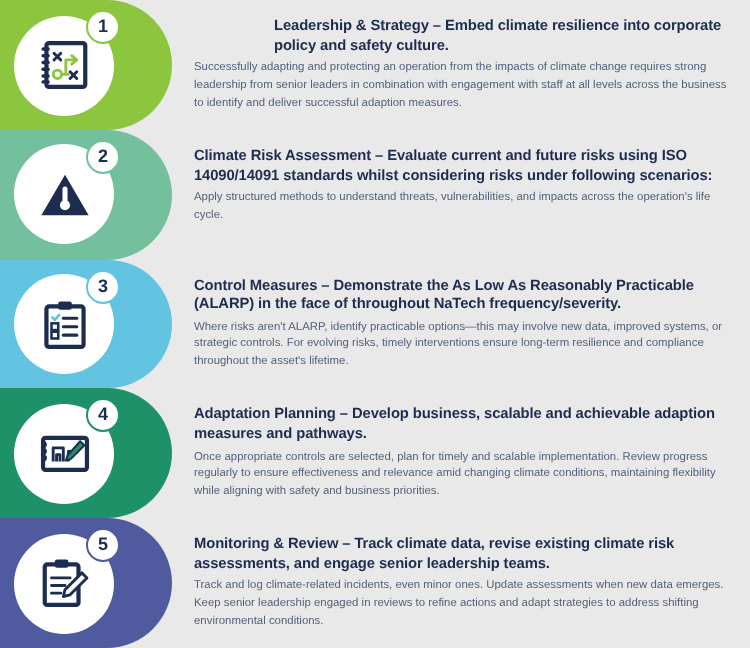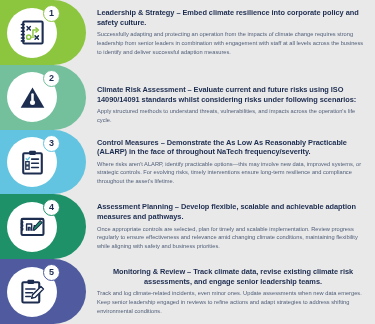--- a/index.html
+++ b/index.html
@@ -144,41 +144,41 @@
           <path d="M33 40 L33 26 L43 26" fill="none" stroke="#8cc63f" stroke-width="3.4" stroke-linecap="round" stroke-linejoin="round"></path>
           <path d="M40 21 L46 26 L40 31" fill="none" stroke="#8cc63f" stroke-width="3.4" stroke-linecap="round" stroke-linejoin="round"></path>
           <line x1="30" y1="43" x2="36" y2="43" stroke="#8cc63f" stroke-width="3.4" stroke-linecap="round"></line>
         </svg>
       </span>
     </div>
     <div class="badge" style="border: 1.6px solid rgb(140, 198, 63);">
       <span>1</span>
     </div>
     <div class="content">
-      <p class="step-title" style="color: rgb(29, 45, 80);">Leadership &amp; Strategy – Embed climate resilience into corporate policy and safety culture.</p>
+      <p class="step-title" style="color: rgb(29, 45, 80); margin-left: 40px;">Leadership &amp; Strategy – Embed climate resilience into corporate policy and safety culture.</p>
       <p class="step-body" style="color: rgb(82, 96, 122);">Successfully adapting and protecting an operation from the impacts of climate change requires strong leadership from senior leaders in combination with engagement with staff at all levels across the business to identify and deliver successful adaption measures.</p>
     </div>
   </div>
 
   <div class="step">
     <div class="band" style="background: rgb(116, 191, 156);"></div>
     <div class="disc" style="background: rgb(255, 255, 255);">
       <span>
         <svg viewBox="0 0 64 64" xmlns="http://www.w3.org/2000/svg">
           <path d="M32 8 L60 56 L4 56 Z" fill="#1d2d50"></path>
           <rect x="29" y="22" width="6" height="18" rx="3" fill="#ffffff"></rect>
           <circle cx="32" cy="44" r="6" fill="#ffffff"></circle>
         </svg>
       </span>
     </div>
     <div class="badge" style="border: 1.6px solid rgb(116, 191, 156);">
       <span>2</span>
     </div>
     <div class="content">
-      <p class="step-title" style="color: rgb(29, 45, 80); margin-top: 12px;">Climate Risk Assessment – Evaluate current and future risks using ISO 14090/14091 standards whilst considering risks under following scenarios:</p>
+      <p class="step-title" style="color: rgb(29, 45, 80);">Climate Risk Assessment – Evaluate current and future risks using ISO 14090/14091 standards whilst considering risks under following scenarios:</p>
       <p class="step-body" style="color: rgb(82, 96, 122);">Apply structured methods to understand threats, vulnerabilities, and impacts across the operation's life cycle.</p>
     </div>
   </div>
 
   <div class="step">
     <div class="band" style="background: rgb(98, 196, 224);"></div>
     <div class="disc" style="background: rgb(255, 255, 255);">
       <span>
         <svg viewBox="0 0 64 64" xmlns="http://www.w3.org/2000/svg">
           <rect x="10" y="10" width="44" height="48" rx="3" fill="none" stroke="#1d2d50" stroke-width="5"></rect>
@@ -216,21 +216,21 @@
           </g>
           <path d="M36 42 L36 30 L48 30" fill="none" stroke="#1d2d50" stroke-width="3.4" stroke-linejoin="round"></path>
           <path d="M50 18 L55 23 L39 39 L33 41 L35 35 Z" fill="#1f9168" stroke="#1d2d50" stroke-width="2.4" stroke-linejoin="round"></path>
         </svg>
       </span>
     </div>
     <div class="badge" style="border: 1.6px solid rgb(31, 145, 104);">
       <span>4</span>
     </div>
     <div class="content">
-      <p class="step-title" style="color: rgb(29, 45, 80);">Assessment Planning – Develop flexible, scalable and achievable adaption measures and pathways.</p>
+      <p class="step-title" style="color: rgb(29, 45, 80);">Adaptation Planning – Develop business, scalable and achievable adaption measures and pathways.</p>
       <p class="step-body" style="color: rgb(82, 96, 122);">Once appropriate controls are selected, plan for timely and scalable implementation. Review progress regularly to ensure effectiveness and relevance amid changing climate conditions, maintaining flexibility while aligning with safety and business priorities.</p>
     </div>
   </div>
 
   <div class="step">
     <div class="band" style="background: rgb(79, 91, 158);"></div>
     <div class="disc" style="background: rgb(255, 255, 255);">
       <span>
         <svg viewBox="0 0 64 64" xmlns="http://www.w3.org/2000/svg">
           <rect x="8" y="10" width="40" height="48" rx="3" fill="none" stroke="#1d2d50" stroke-width="5"></rect>
@@ -241,18 +241,18 @@
             <line x1="16" y1="44" x2="27" y2="44"></line>
           </g>
           <path d="M52 20 L58 26 L38 46 L30 48 L32 40 Z" fill="#ffffff" stroke="#1d2d50" stroke-width="3.4" stroke-linejoin="round"></path>
         </svg>
       </span>
     </div>
     <div class="badge" style="border: 1.6px solid rgb(79, 91, 158);">
       <span>5</span>
     </div>
     <div class="content">
-      <p class="step-title" style="color: rgb(29, 45, 80); text-align: center;"> Monitoring &amp; Review – Track climate data, revise existing climate risk assessments, and engage senior leadership teams.</p>
+      <p class="step-title" style="color: rgb(29, 45, 80);"> Monitoring &amp; Review – Track climate data, revise existing climate risk assessments, and engage senior leadership teams.</p>
       <p class="step-body" style="color: rgb(82, 96, 122);">Track and log climate-related incidents, even minor ones. Update assessments when new data emerges. Keep senior leadership engaged in reviews to refine actions and adapt strategies to address shifting environmental conditions.</p>
     </div>
   </div>
 
 </div>
 
 </body></html>

